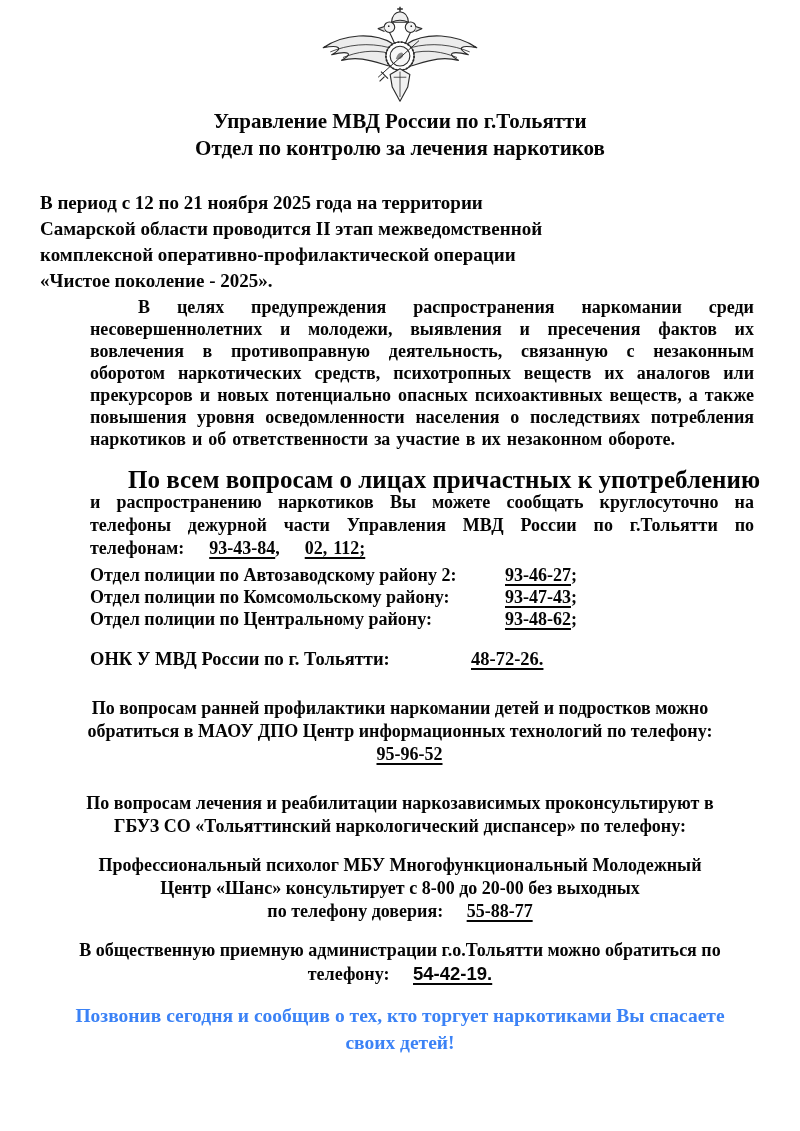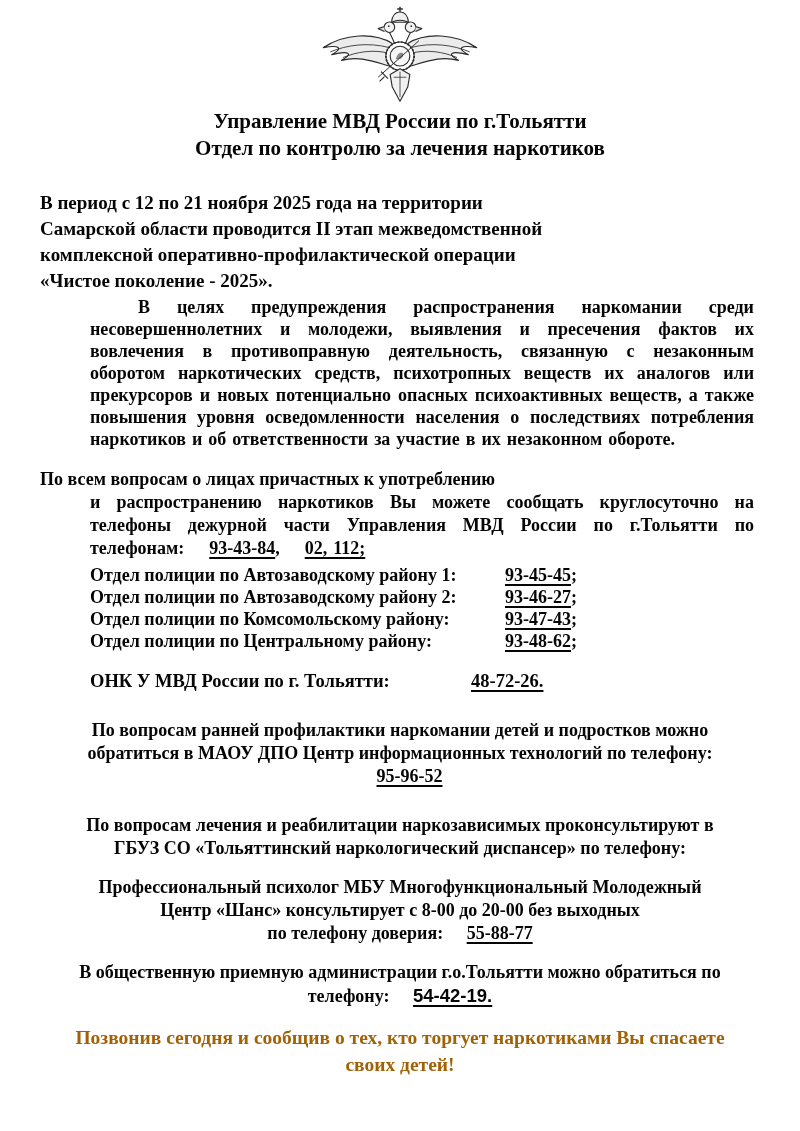--- a/index.html
+++ b/index.html
@@ -14,37 +14,37 @@
   .emblem-wrap svg{display:inline-block;}
 
   .doc-title{margin:0 0 28px 0;text-align:center;font-size:21px;line-height:27px;font-weight:bold;}
 
   .intro{margin:0 40px 2px 40px;text-align:left;font-size:19px;line-height:26px;}
 
   .block-justified{margin:0 46px 0 90px;text-align:justify;}
   .purpose{font-size:18px;line-height:22px;text-indent:48px;word-spacing:1.5px;margin-bottom:18px;}
 
   .report{margin-bottom:4px;}
-  .report-line1{text-align:left;font-size:18px;line-height:23px;margin:0 40px;}
+  .report-line1{text-align:right;font-size:25px;line-height:23px;margin:0 40px;}
   .report-body{font-size:18px;line-height:23px;word-spacing:1.5px;}
 
   .police{margin:0 46px 18px 90px;font-size:18px;line-height:22px;}
   .police-row{position:relative;height:22px;}
   .police-phone-slot{position:absolute;left:396px;top:0;}
 
   .onk-line{margin:0 46px 26px 90px;font-size:18.5px;line-height:23px;position:relative;height:23px;}
   .onk-phone-slot{position:absolute;left:362px;top:0;}
 
   .cblock{text-align:center;font-size:18px;line-height:23px;margin:0 40px 16px 40px;}
   .cblock .phone-line{display:block;}
 
   .reception{text-align:center;font-size:18px;line-height:23px;margin:0 30px 16px 30px;}
   .phone-sans{font-family:"Liberation Sans","DejaVu Sans",sans-serif;font-size:18.5px;}
 
-  .warning{text-align:center;font-size:19.5px;line-height:27px;margin:0 60px;color:#a16207;}
+  .warning{text-align:center;font-size:19.5px;line-height:27px;margin:0 60px;color:#3b82f6;}
 
   .u{text-decoration:underline;text-underline-offset:3px;text-decoration-thickness:1.5px;margin-left:19px;}
 </style>
 </head>
 <body>
 
 <div class="page">
 
   <div class="emblem-wrap">
     <svg width="168" height="100" viewBox="0 0 230 142" fill="none" stroke="#2b2b2b" stroke-width="1.6" stroke-linejoin="round">
@@ -97,24 +97,20 @@
 
   <div class="report">
     <div class="report-line1">По всем вопросам о лицах причастных к употреблению</div>
     <div class="block-justified report-body">
       <span>и распространению наркотиков Вы можете сообщать круглосуточно на телефоны дежурной части Управления МВД России по г.Тольятти по телефонам: </span><span class="u">93-43-84</span><span>, </span><span class="u">02, 112;</span>
     </div>
   </div>
 
   <div class="police">
     <div class="police-row">
-      <span>Отдел полиции по Автозаводскому району 1:</span>
-      <span class="police-phone-slot"><span class="u">93-45-45</span><span>;</span></span>
-    </div>
-    <div class="police-row">
       <span>Отдел полиции по Автозаводскому району 2:</span>
       <span class="police-phone-slot"><span class="u">93-46-27</span><span>;</span></span>
     </div>
     <div class="police-row">
       <span>Отдел полиции по Комсомольскому району:</span>
       <span class="police-phone-slot"><span class="u">93-47-43</span><span>;</span></span>
     </div>
     <div class="police-row">
       <span>Отдел полиции по Центральному району:</span>
       <span class="police-phone-slot"><span class="u">93-48-62</span><span>;</span></span>

